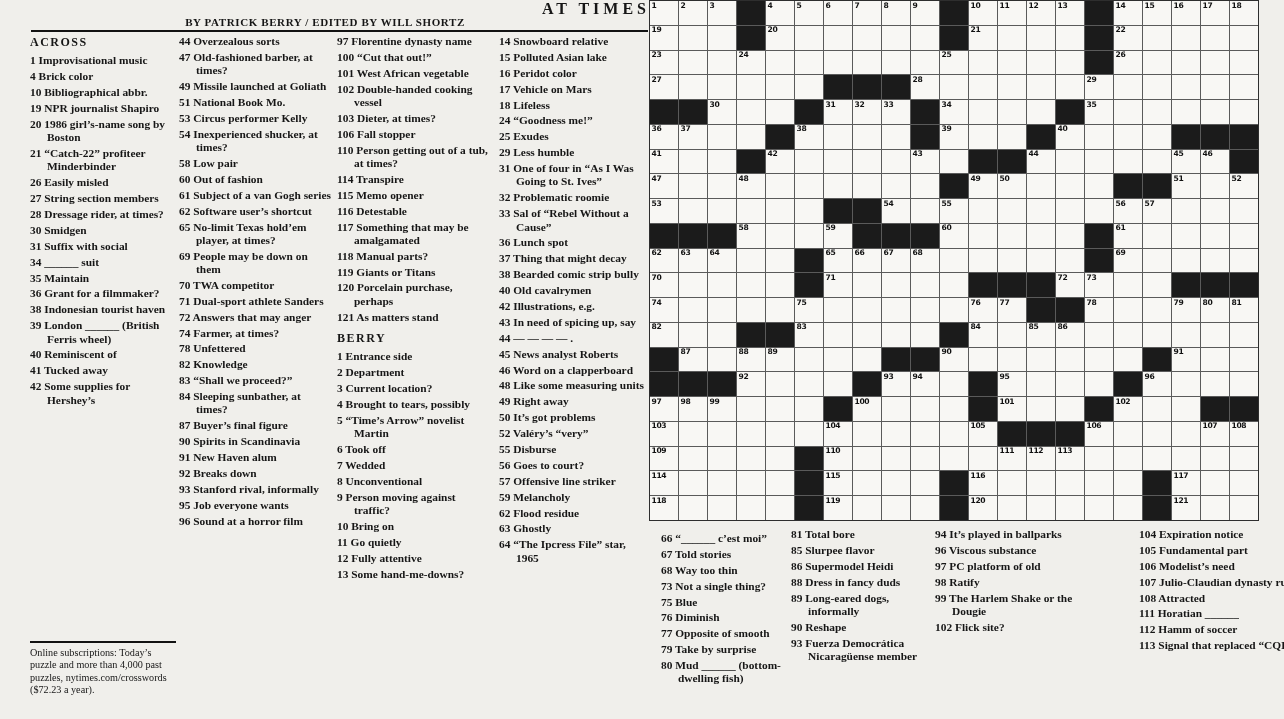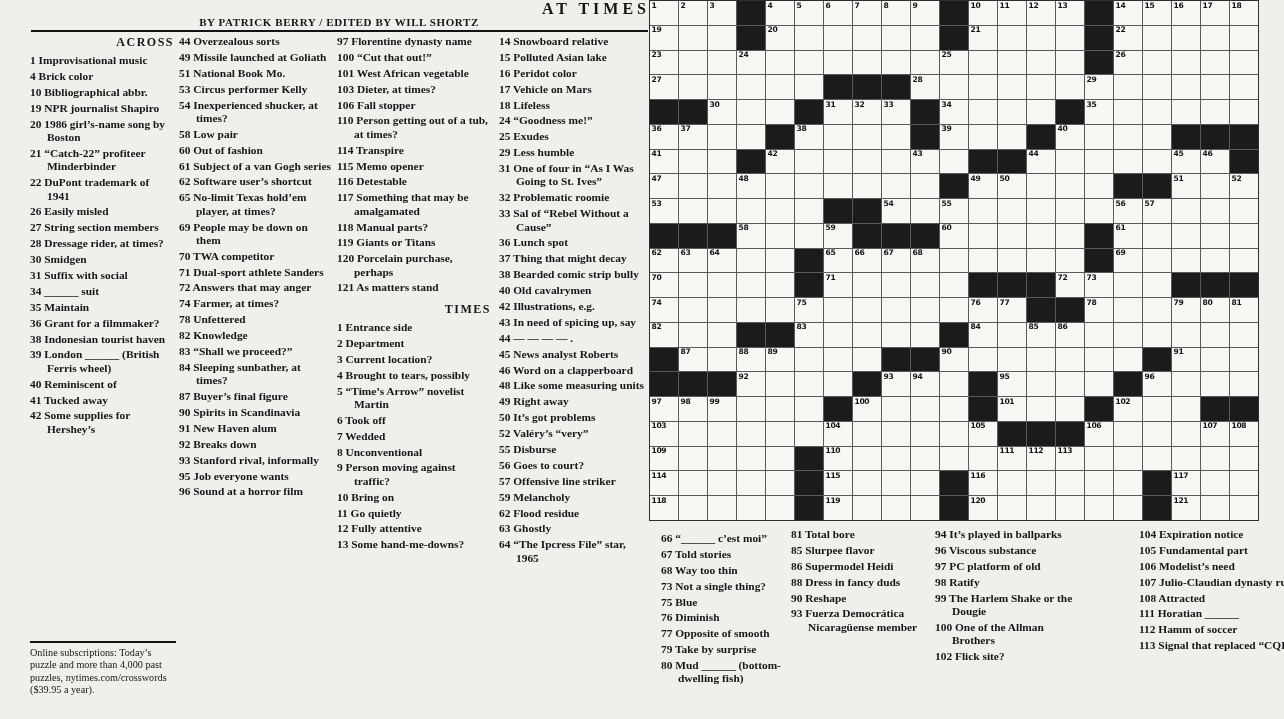--- a/index.html
+++ b/index.html
@@ -8,41 +8,41 @@
     background:#f0efeb;color:#161616;
     font-family:"Liberation Serif","DejaVu Serif",serif;
   }
   .sheet{position:absolute;inset:0}
   
   .title{
     position:absolute;left:0;top:0;width:650px;text-align:right;
     font-size:16px;font-weight:bold;letter-spacing:4px;
   }
   .byline{
-    position:absolute;left:14px;top:16px;width:650px;text-align:center;
+    position:absolute;left:0;top:16px;width:650px;text-align:center;
     font-size:11px;font-weight:bold;letter-spacing:.6px;
   }
   .rule{position:absolute;left:31px;top:30px;width:617px;height:2px;background:#121212}
   
   .clue-col{
     position:absolute;top:35px;
     font-size:11.4px;line-height:13.3px;font-weight:bold;
   }
   .colA{left:30px;width:144px}
   .colB{left:179px;width:154px}
   .colC{left:337px;width:154px}
   .colD{left:499px;width:151px}
   .colE{top:532px;left:661px;width:131px}
   .colF{top:528px;left:791px;width:141px}
   .colG{top:528px;left:935px;width:153px}
   .colH{top:528px;left:1139px;width:174px}
   .clue{padding-left:17px;text-indent:-17px;margin-bottom:2.6px}
   .cnum{font-weight:bold}
   .clue-head{
-    text-align:right;font-size:12px;font-weight:bold;letter-spacing:1.5px;
+    text-align:left;font-size:12px;font-weight:bold;letter-spacing:1.5px;
     margin:1px 0 5px;
   }
   .clue-col .clue-head:not(:first-child){margin-top:8px}
   
   .grid{
     position:absolute;left:649px;top:0;
     display:grid;grid-template-columns:repeat(21,28px);grid-auto-rows:23.76px;
     gap:1px;background:#5a5a5a;border:1px solid #2e2e2e;
     width:608px;height:519px;
   }
@@ -68,37 +68,37 @@
   <div class="rule"></div>
 
   <div class="clue-col colA">
       <div class="clue-head">ACROSS</div>
       <div class="clue"><span class="cnum">1</span> Improvisational music</div>
       <div class="clue"><span class="cnum">4</span> Brick color</div>
       <div class="clue"><span class="cnum">10</span> Bibliographical abbr.</div>
       <div class="clue"><span class="cnum">19</span> NPR journalist Shapiro</div>
       <div class="clue"><span class="cnum">20</span> 1986 girl’s-name song by Boston</div>
       <div class="clue"><span class="cnum">21</span> “Catch-22” profiteer Minderbinder</div>
-      <div class="clue"><span class="cnum">22</span> DuPont trademark of 1941</div>
       <div class="clue"><span class="cnum">26</span> Easily misled</div>
       <div class="clue"><span class="cnum">27</span> String section members</div>
       <div class="clue"><span class="cnum">28</span> Dressage rider, at times?</div>
       <div class="clue"><span class="cnum">30</span> Smidgen</div>
       <div class="clue"><span class="cnum">31</span> Suffix with social</div>
       <div class="clue"><span class="cnum">34</span> ______ suit</div>
       <div class="clue"><span class="cnum">35</span> Maintain</div>
       <div class="clue"><span class="cnum">36</span> Grant for a filmmaker?</div>
       <div class="clue"><span class="cnum">38</span> Indonesian tourist haven</div>
       <div class="clue"><span class="cnum">39</span> London ______ (British Ferris wheel)</div>
       <div class="clue"><span class="cnum">40</span> Reminiscent of</div>
       <div class="clue"><span class="cnum">41</span> Tucked away</div>
       <div class="clue"><span class="cnum">42</span> Some supplies for Hershey’s</div>
     </div>
   <div class="clue-col colB">
       <div class="clue"><span class="cnum">44</span> Overzealous sorts</div>
+      <div class="clue"><span class="cnum">47</span> Old-fashioned barber, at times?</div>
       <div class="clue"><span class="cnum">49</span> Missile launched at Goliath</div>
       <div class="clue"><span class="cnum">51</span> National Book Mo.</div>
       <div class="clue"><span class="cnum">53</span> Circus performer Kelly</div>
       <div class="clue"><span class="cnum">54</span> Inexperienced shucker, at times?</div>
       <div class="clue"><span class="cnum">58</span> Low pair</div>
       <div class="clue"><span class="cnum">60</span> Out of fashion</div>
       <div class="clue"><span class="cnum">61</span> Subject of a van Gogh series</div>
       <div class="clue"><span class="cnum">62</span> Software user’s shortcut</div>
       <div class="clue"><span class="cnum">65</span> No-limit Texas hold’em player, at times?</div>
       <div class="clue"><span class="cnum">69</span> People may be down on them</div>
@@ -115,32 +115,33 @@
       <div class="clue"><span class="cnum">91</span> New Haven alum</div>
       <div class="clue"><span class="cnum">92</span> Breaks down</div>
       <div class="clue"><span class="cnum">93</span> Stanford rival, informally</div>
       <div class="clue"><span class="cnum">95</span> Job everyone wants</div>
       <div class="clue"><span class="cnum">96</span> Sound at a horror film</div>
     </div>
   <div class="clue-col colC">
       <div class="clue"><span class="cnum">97</span> Florentine dynasty name</div>
       <div class="clue"><span class="cnum">100</span> “Cut that out!”</div>
       <div class="clue"><span class="cnum">101</span> West African vegetable</div>
+      <div class="clue"><span class="cnum">102</span> Double-handed cooking vessel</div>
       <div class="clue"><span class="cnum">103</span> Dieter, at times?</div>
       <div class="clue"><span class="cnum">106</span> Fall stopper</div>
       <div class="clue"><span class="cnum">110</span> Person getting out of a tub, at times?</div>
       <div class="clue"><span class="cnum">114</span> Transpire</div>
       <div class="clue"><span class="cnum">115</span> Memo opener</div>
       <div class="clue"><span class="cnum">116</span> Detestable</div>
       <div class="clue"><span class="cnum">117</span> Something that may be amalgamated</div>
       <div class="clue"><span class="cnum">118</span> Manual parts?</div>
       <div class="clue"><span class="cnum">119</span> Giants or Titans</div>
       <div class="clue"><span class="cnum">120</span> Porcelain purchase, perhaps</div>
       <div class="clue"><span class="cnum">121</span> As matters stand</div>
-      <div class="clue-head">TIMES</div>
+      <div class="clue-head">BERRY</div>
       <div class="clue"><span class="cnum">1</span> Entrance side</div>
       <div class="clue"><span class="cnum">2</span> Department</div>
       <div class="clue"><span class="cnum">3</span> Current location?</div>
       <div class="clue"><span class="cnum">4</span> Brought to tears, possibly</div>
       <div class="clue"><span class="cnum">5</span> “Time’s Arrow” novelist Martin</div>
       <div class="clue"><span class="cnum">6</span> Took off</div>
       <div class="clue"><span class="cnum">7</span> Wedded</div>
       <div class="clue"><span class="cnum">8</span> Unconventional</div>
       <div class="clue"><span class="cnum">9</span> Person moving against traffic?</div>
       <div class="clue"><span class="cnum">10</span> Bring on</div>
@@ -190,30 +191,30 @@
       <div class="clue"><span class="cnum">76</span> Diminish</div>
       <div class="clue"><span class="cnum">77</span> Opposite of smooth</div>
       <div class="clue"><span class="cnum">79</span> Take by surprise</div>
       <div class="clue"><span class="cnum">80</span> Mud ______ (bottom-dwelling fish)</div>
     </div>
   <div class="clue-col colF">
       <div class="clue"><span class="cnum">81</span> Total bore</div>
       <div class="clue"><span class="cnum">85</span> Slurpee flavor</div>
       <div class="clue"><span class="cnum">86</span> Supermodel Heidi</div>
       <div class="clue"><span class="cnum">88</span> Dress in fancy duds</div>
+      <div class="clue"><span class="cnum">89</span> Long-eared dogs, informally</div>
       <div class="clue"><span class="cnum">90</span> Reshape</div>
       <div class="clue"><span class="cnum">93</span> Fuerza Democrática Nicaragüense member</div>
     </div>
   <div class="clue-col colG">
       <div class="clue"><span class="cnum">94</span> It’s played in ballparks</div>
       <div class="clue"><span class="cnum">96</span> Viscous substance</div>
       <div class="clue"><span class="cnum">97</span> PC platform of old</div>
       <div class="clue"><span class="cnum">98</span> Ratify</div>
       <div class="clue"><span class="cnum">99</span> The Harlem Shake or the Dougie</div>
-      <div class="clue"><span class="cnum">100</span> One of the Allman Brothers</div>
       <div class="clue"><span class="cnum">102</span> Flick site?</div>
     </div>
   <div class="clue-col colH">
       <div class="clue"><span class="cnum">104</span> Expiration notice</div>
       <div class="clue"><span class="cnum">105</span> Fundamental part</div>
       <div class="clue"><span class="cnum">106</span> Modelist’s need</div>
       <div class="clue"><span class="cnum">107</span> Julio-Claudian dynasty ruler</div>
       <div class="clue"><span class="cnum">108</span> Attracted</div>
       <div class="clue"><span class="cnum">111</span> Horatian ______</div>
       <div class="clue"><span class="cnum">112</span> Hamm of soccer</div>
@@ -901,16 +902,16 @@
       <div class="cell black"></div>
       <div class="cell">
         <span class="num">121</span>
       </div>
       <div class="cell"></div>
       <div class="cell"></div>
     </div>
 
   <div class="footer">
     <div class="footer-rule"></div>
-    <div class="footer-text">Online subscriptions: Today’s puzzle and more than 4,000 past puzzles, nytimes.com/crosswords ($39.95 a year).</div>
+    <div class="footer-text">Online subscriptions: Today’s puzzle and more than 4,000 past puzzles, nytimes.com/crosswords ($72.23 a year).</div>
   </div>
 
 </div>
 
 </body></html>

